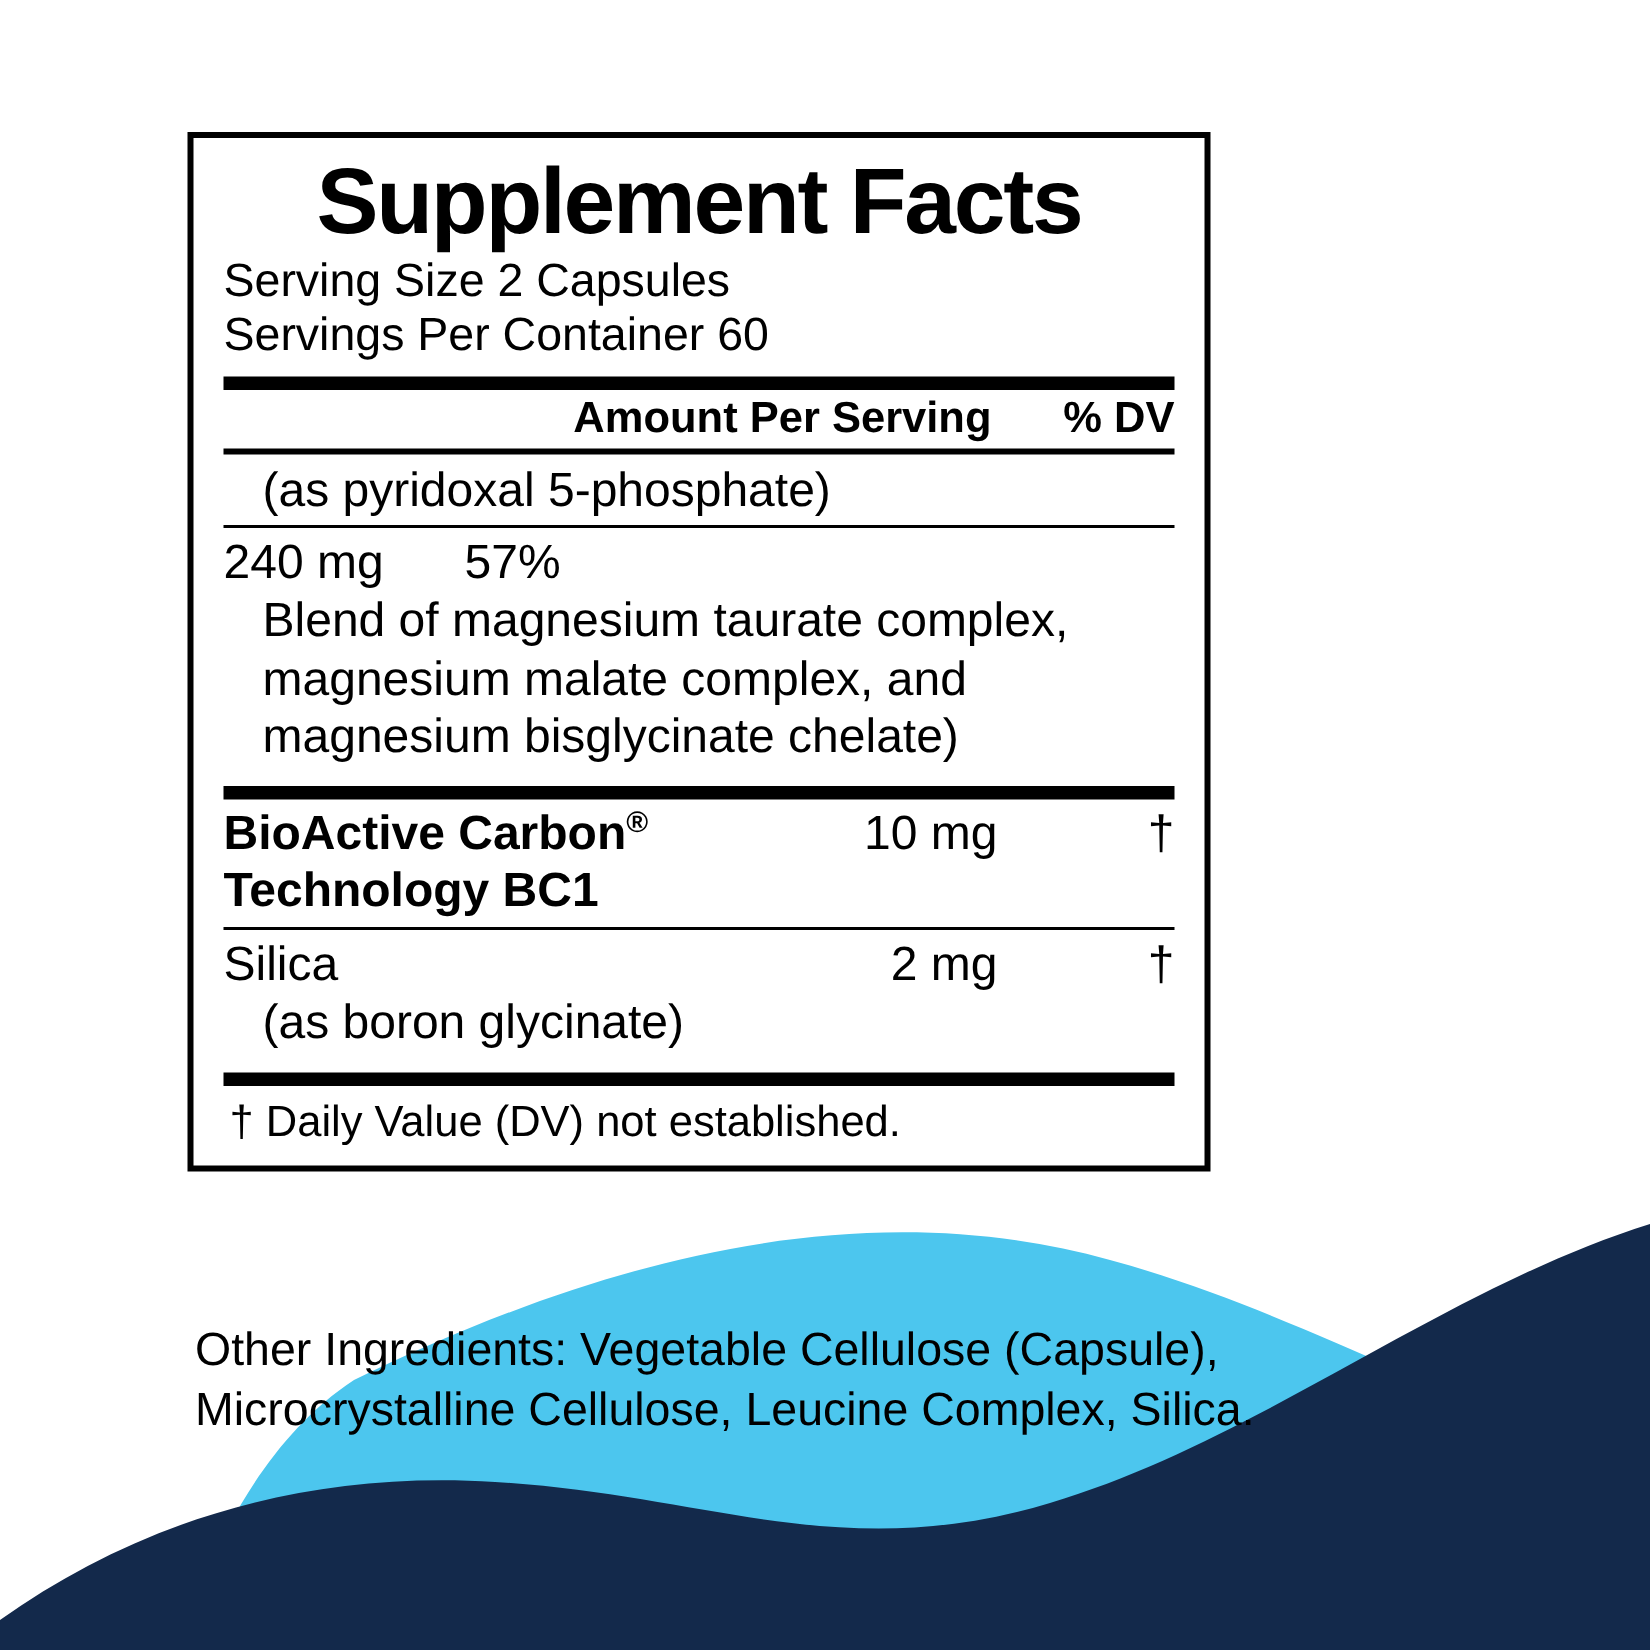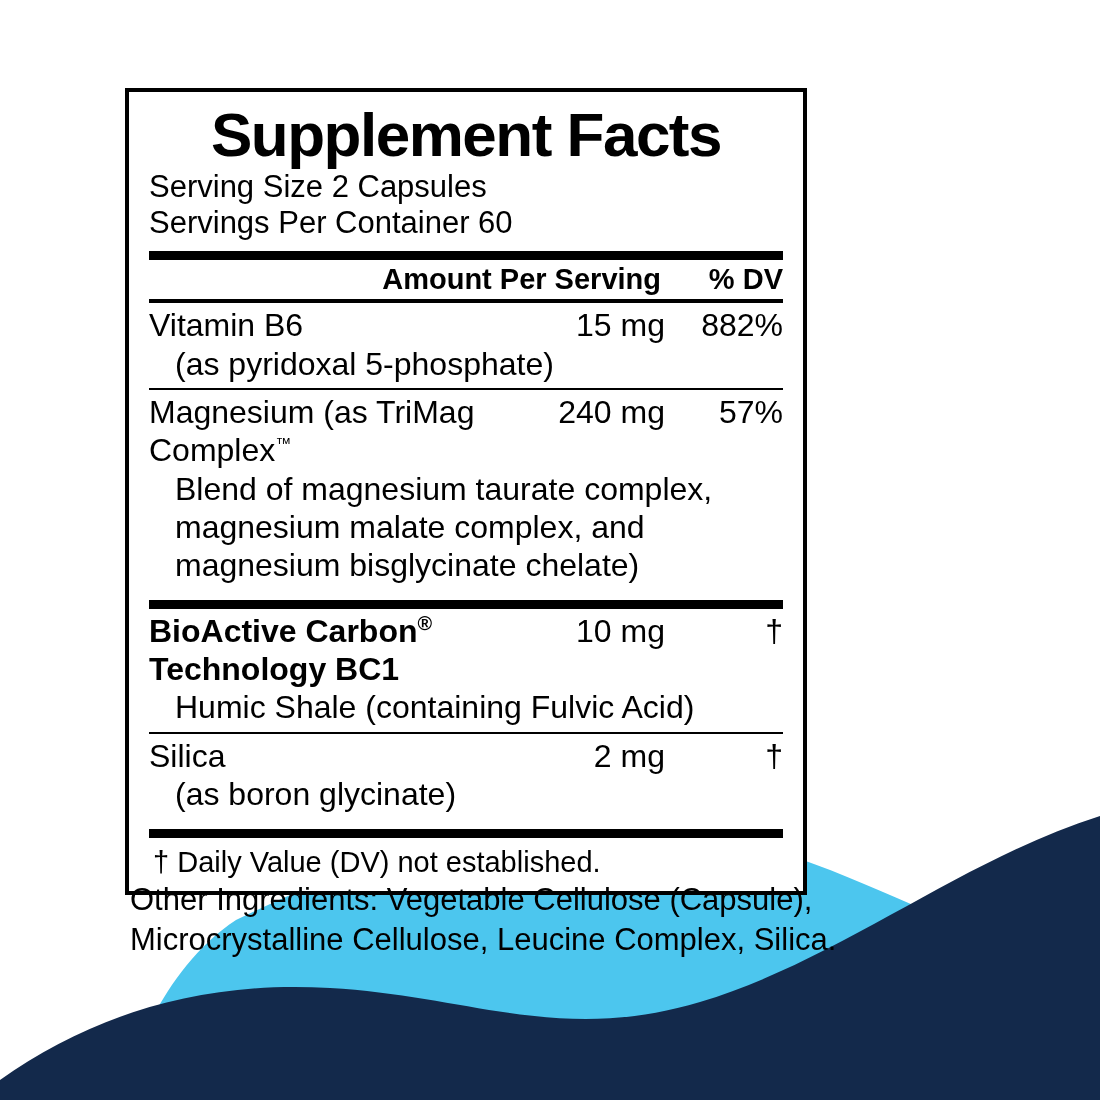--- a/index.html
+++ b/index.html
@@ -156,48 +156,41 @@
   <div class="rule-thick"></div>
 
   <div class="hdr-row">
     <span class="hdr-amount">Amount Per Serving</span>
     <span class="hdr-dv">% DV</span>
   </div>
 
   <div class="rule-med"></div>
 
   <div class="nutr">
+    <div class="nutr-sub">(as pyridoxal 5-phosphate)</div>
+  </div>
+
+  <div class="rule-thin"></div>
+
+  <div class="nutr">
     <div class="nutr-main">
-      <span class="nutr-name">Vitamin B6</span>
-      <span class="nutr-amount">15 mg</span>
-      <span class="nutr-dv">882%</span>
-    </div>
-    <div class="nutr-sub">(as pyridoxal 5-phosphate)</div>
-  </div>
-
-  <div class="rule-thin"></div>
-
-  <div class="nutr">
-    <div class="nutr-main">
-      <span class="nutr-name"><span>Magnesium (as TriMag Complex</span><sup class="tm">™</sup></span>
       <span class="nutr-amount">240 mg</span>
       <span class="nutr-dv">57%</span>
     </div>
     <div class="nutr-sub">Blend of magnesium taurate complex, magnesium malate complex, and magnesium bisglycinate chelate)</div>
   </div>
 
   <div class="rule-thick"></div>
 
   <div class="nutr">
     <div class="nutr-main">
       <span class="nutr-name bold"><span>BioActive Carbon</span><sup class="reg">®</sup><span> Technology BC1</span></span>
       <span class="nutr-amount">10 mg</span>
       <span class="nutr-dv">†</span>
     </div>
-    <div class="nutr-sub">Humic Shale (containing Fulvic Acid)</div>
   </div>
 
   <div class="rule-thin"></div>
 
   <div class="nutr">
     <div class="nutr-main">
       <span class="nutr-name">Silica</span>
       <span class="nutr-amount">2 mg</span>
       <span class="nutr-dv">†</span>
     </div>

